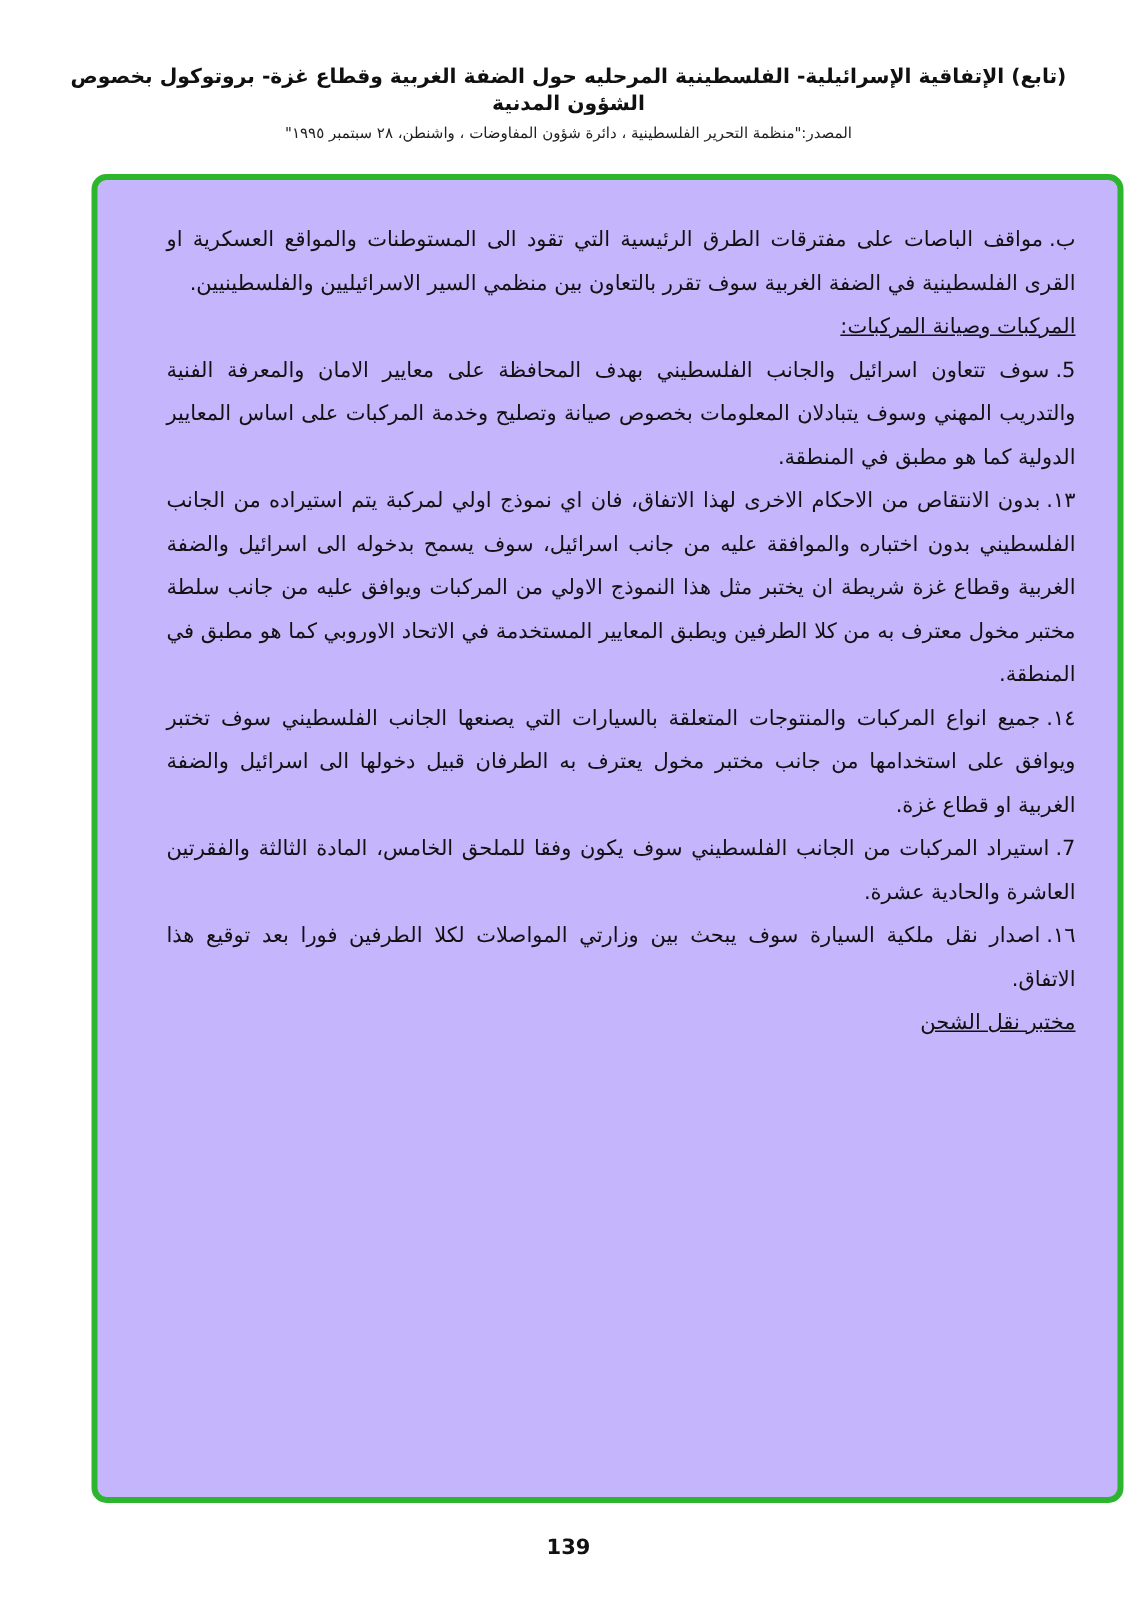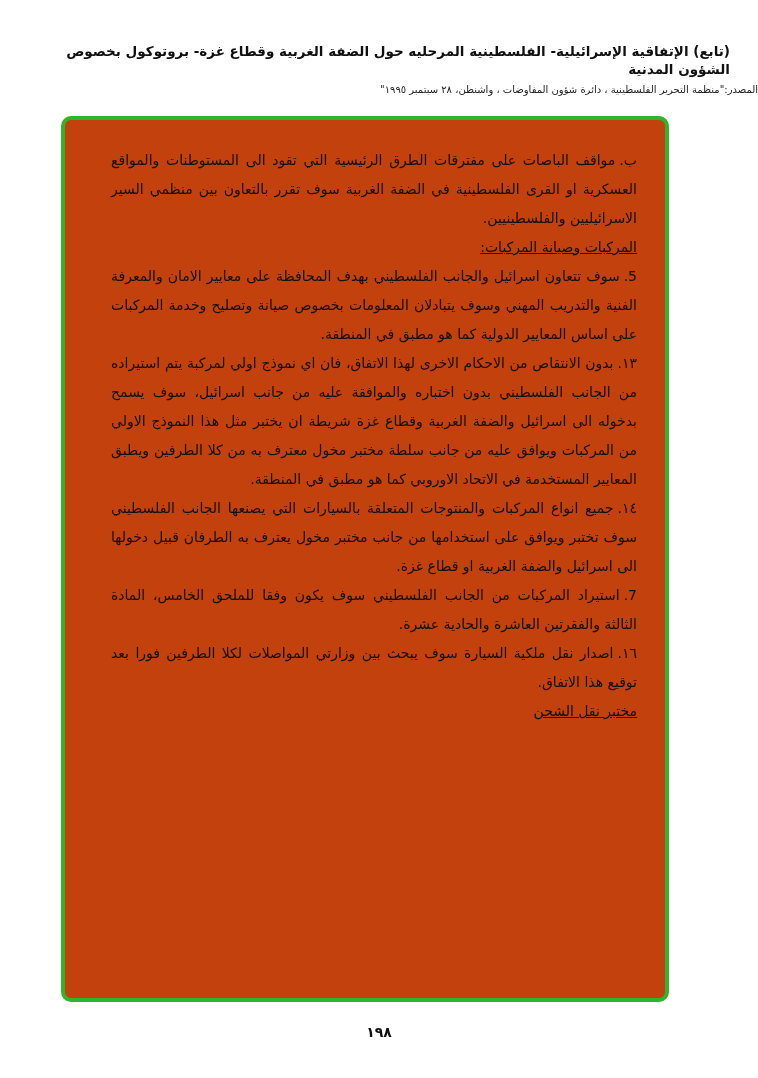--- a/index.html
+++ b/index.html
@@ -11,44 +11,45 @@
     position: relative;
     font-family: "DejaVu Sans", sans-serif;
     color: #1a1a1a;
     overflow: hidden;
   }
   .header {
     position: absolute;
     top: 42px;
     left: 0;
     right: 0;
+    text-align: center;
     direction: rtl;
   }
   .doc-title {
     font-size: 13.5px;
     font-weight: bold;
     letter-spacing: 0;
     color: #101010;
     padding: 0 28px;
     line-height: 18px;
   }
   .doc-source {
     font-size: 10px;
     margin-top: 6px;
     color: #222222;
   }
   .content-box {
     position: absolute;
     left: 61px;
     top: 116px;
-    width: 608px;
+    width: 688px;
     height: 886px;
     border: 4px solid #2db52d;
     border-radius: 10px;
-    background: #c2410c;
+    background: #c4b5fd;
     padding: 26px 28px 0 46px;
   }
   .text-flow {
     direction: rtl;
     text-align: justify;
     font-size: 14px;
     line-height: 29px;
     color: #111111;
   }
   .text-flow p { margin: 0; }
@@ -92,13 +93,13 @@
     <p class="item"><span class="marker">7.</span><span>استيراد المركبات من الجانب الفلسطيني سوف يكون وفقا للملحق الخامس، المادة الثالثة والفقرتين العاشرة والحادية عشرة.</span></p>
 
     <p class="item"><span class="marker">١٦.</span><span>اصدار نقل ملكية السيارة سوف يبحث بين وزارتي المواصلات لكلا الطرفين فورا بعد توقيع هذا الاتفاق.</span></p>
 
     <p class="heading">مختبر نقل الشحن</p>
 
 
   </div>
 </div>
 
-<div class="page-number">١٩٨</div>
+<div class="page-number">139</div>
 
 </body></html>

